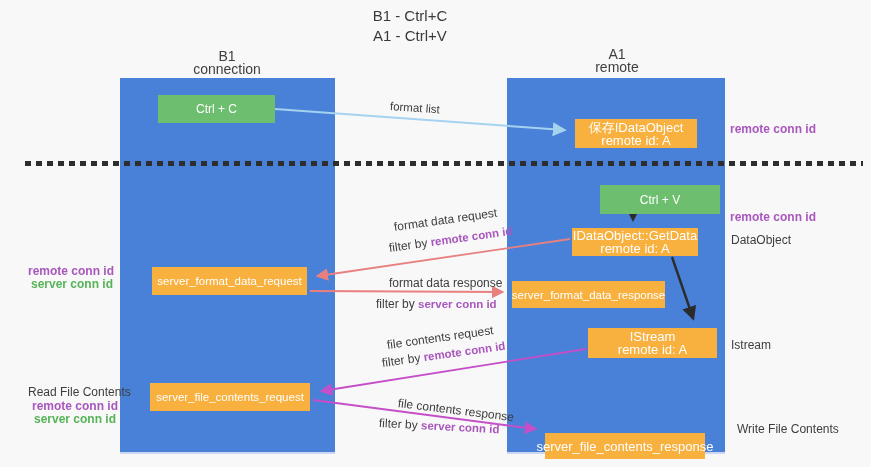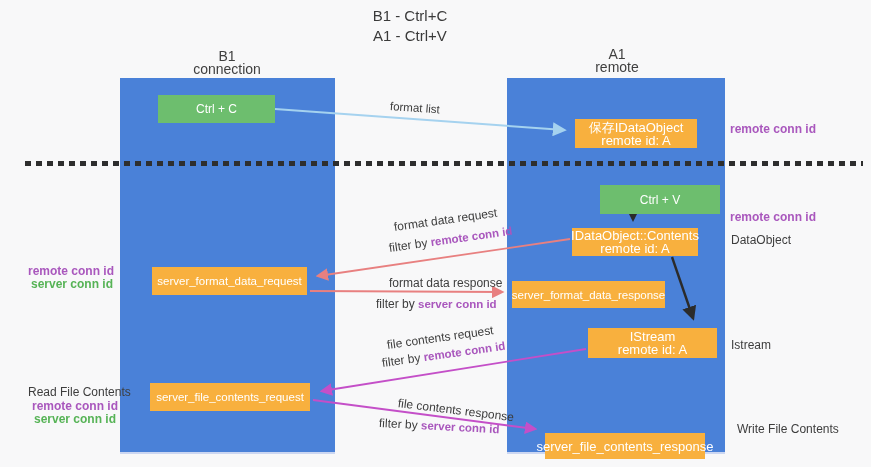--- a/index.html
+++ b/index.html
@@ -85,21 +85,21 @@
   <div class="node orange f11" style="left:575px;top:119px;width:122px;height:29px;">
     <span>保存IDataObject</span>
     <span>remote id: A</span>
   </div>
 
   <div class="node green" style="left:573px;top:185px;width:120px;height:29px;margin-left:27px;">
     <span>Ctrl + V</span>
   </div>
 
   <div class="node orange f11" style="left:572px;top:228px;width:126px;height:28px;">
-    <span>IDataObject::Contents</span>
+    <span>IDataObject::GetData</span>
     <span>remote id: A</span>
   </div>
 
   <div class="node orange f115" style="left:152px;top:267px;width:155px;height:28px;">
     <span>server_format_data_request</span>
   </div>
 
   <div class="node orange f115" style="left:512px;top:281px;width:153px;height:27px;">
     <span>server_format_data_response</span>
   </div>

